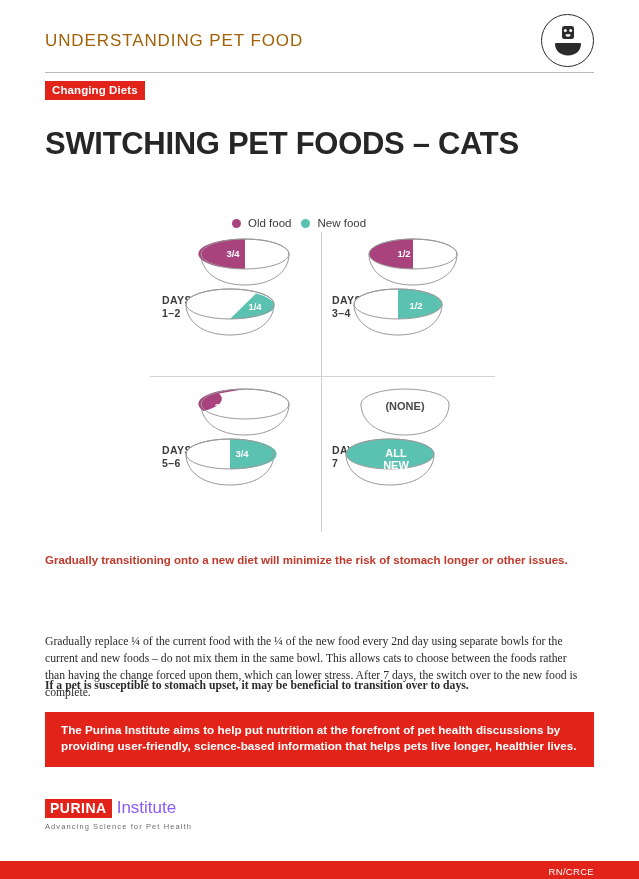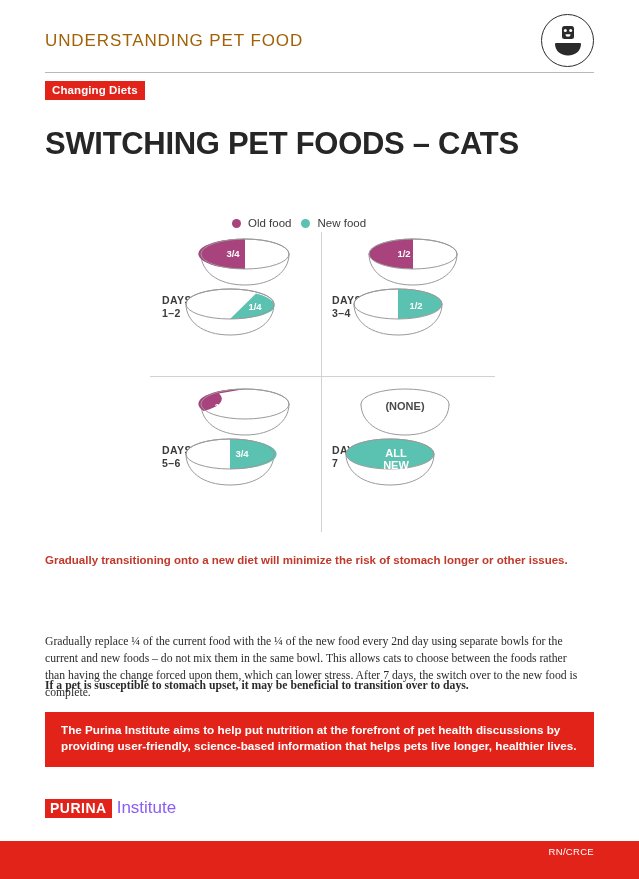--- a/index.html
+++ b/index.html
@@ -194,21 +194,21 @@
   }
   .tagline {
     margin-top: 4px;
     font-size: 7.5px;
     letter-spacing: 1.1px;
     color: #6d6d6d;
   }
   .footer-bar {
     position: absolute;
     left: 0; bottom: 0;
-    width: 639px; height: 38px;
+    width: 639px; height: 18px;
     background: #e2231a;
   }
   .footer-code {
     position: absolute;
     right: 45px; top: 5px;
     color: #fff;
     font-size: 9.5px;
     letter-spacing: 0.3px;
   }
 </style>
@@ -341,19 +341,20 @@
   </div>
 
   <div class="lead">Gradually transitioning onto a new diet will minimize the risk of stomach longer or other issues.</div>
   <div class="para p2">Gradually replace ¼ of the current food with the ¼ of the new food every 2nd day using separate bowls for the current and new foods – do not mix them in the same bowl. This allows cats to choose between the foods rather than having the change forced upon them, which can lower stress. After 7 days, the switch over to the new food is complete.</div>
   <div class="para p3">If a pet is susceptible to stomach upset, it may be beneficial to transition over to days.</div>
 
   <div class="callout">The Purina Institute aims to help put nutrition at the forefront of pet health discussions by providing user-friendly, science-based information that helps pets live longer, healthier lives.</div>
 
   <div class="footer-logo">
     <span class="purina-mark">PURINA</span><span class="institute-word">Institute</span>
+    <div class="tagline">Advancing Science for Pet Health</div>
   </div>
 
   <div class="footer-bar">
     <div class="footer-code">RN/CRCE</div>
   </div>
 
 </div>
 
 </body></html>

